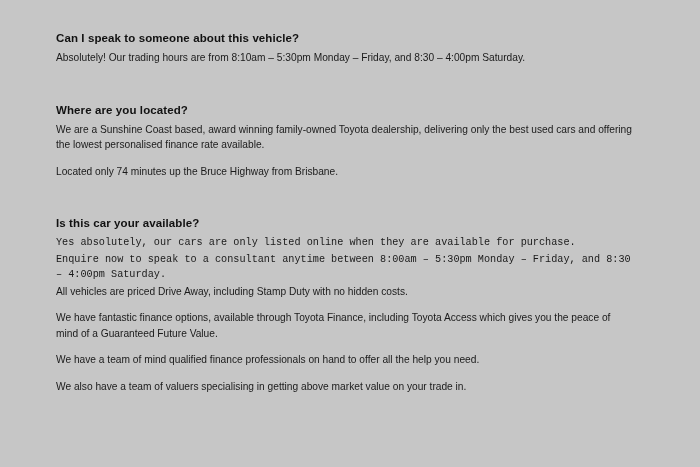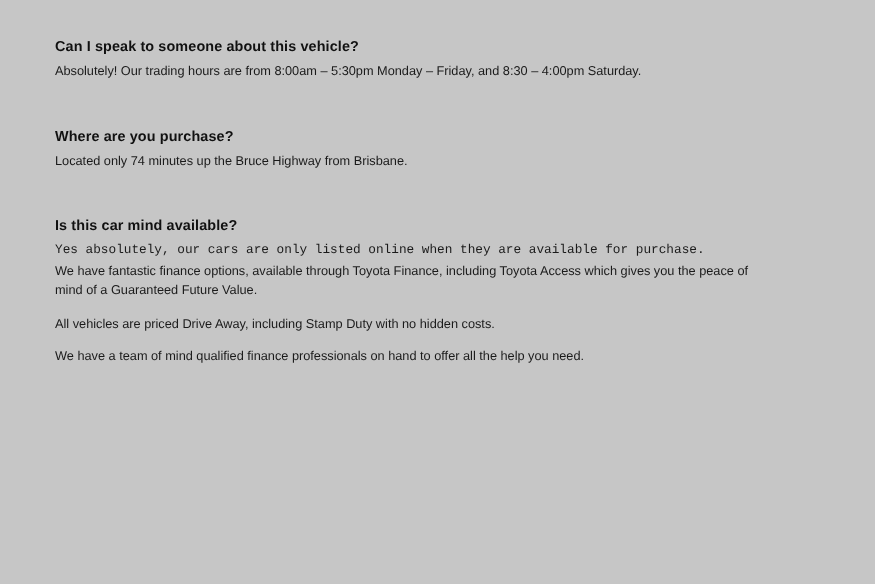--- a/index.html
+++ b/index.html
@@ -9,21 +9,21 @@
   body {
     width: 700px;
     height: 467px;
     background: #c6c6c6;
     font-family: "Liberation Sans", sans-serif;
     color: #1a1a1a;
     overflow: hidden;
   }
   .page {
     position: absolute;
-    left: 44px;
+    left: 56px;
     top: 32px;
     width: 590px;
   }
   .faq-block {
     margin-bottom: 22px;
   }
   .faq-question {
     font-size: 11.5px;
     font-weight: bold;
     color: #111111;
@@ -46,33 +46,36 @@
   }
   .spacer-lg { height: 16px; }
 </style>
 </head>
 <body style="background: rgb(198, 198, 198);">
 
 <div class="page">
 
   <div class="faq-block">
     <h3 class="faq-question">Can I speak to someone about this vehicle?</h3>
-    <p class="faq-para">Absolutely! Our trading hours are from 8:00am – 5:30pm Monday – Friday, and 8:30 – 4:00pm Saturday.</p>
+    <p class="faq-para">Absolutely! Our trading hours are from 8:10am – 5:30pm Monday – Friday, and 8:30 – 4:00pm Saturday.</p>
   </div>
 
   <div class="spacer-lg"></div>
 
   <div class="faq-block">
-    <h3 class="faq-question">Where are you purchase?</h3>
+    <h3 class="faq-question">Where are you located?</h3>
+    <p class="faq-para">We are a Sunshine Coast based, award winning family-owned Toyota dealership, delivering only the best used cars and offering the lowest personalised finance rate available.</p>
     <p class="faq-para">Located only 74 minutes up the Bruce Highway from Brisbane.</p>
   </div>
 
   <div class="spacer-lg"></div>
 
   <div class="faq-block">
-    <h3 class="faq-question">Is this car mind available?</h3>
+    <h3 class="faq-question">Is this car your available?</h3>
     <p class="faq-para tight">Yes absolutely, our cars are only listed online when they are available for purchase.</p>
+    <p class="faq-para tight">Enquire now to speak to a consultant anytime between 8:00am – 5:30pm Monday – Friday, and 8:30 – 4:00pm Saturday.</p>
+    <p class="faq-para">All vehicles are priced Drive Away, including Stamp Duty with no hidden costs.</p>
     <p class="faq-para">We have fantastic finance options, available through Toyota Finance, including Toyota Access which gives you the peace of mind of a Guaranteed Future Value.</p>
-    <p class="faq-para">All vehicles are priced Drive Away, including Stamp Duty with no hidden costs.</p>
     <p class="faq-para">We have a team of mind qualified finance professionals on hand to offer all the help you need.</p>
+    <p class="faq-para">We also have a team of valuers specialising in getting above market value on your trade in.</p>
   </div>
 
 </div>
 
 </body></html>

